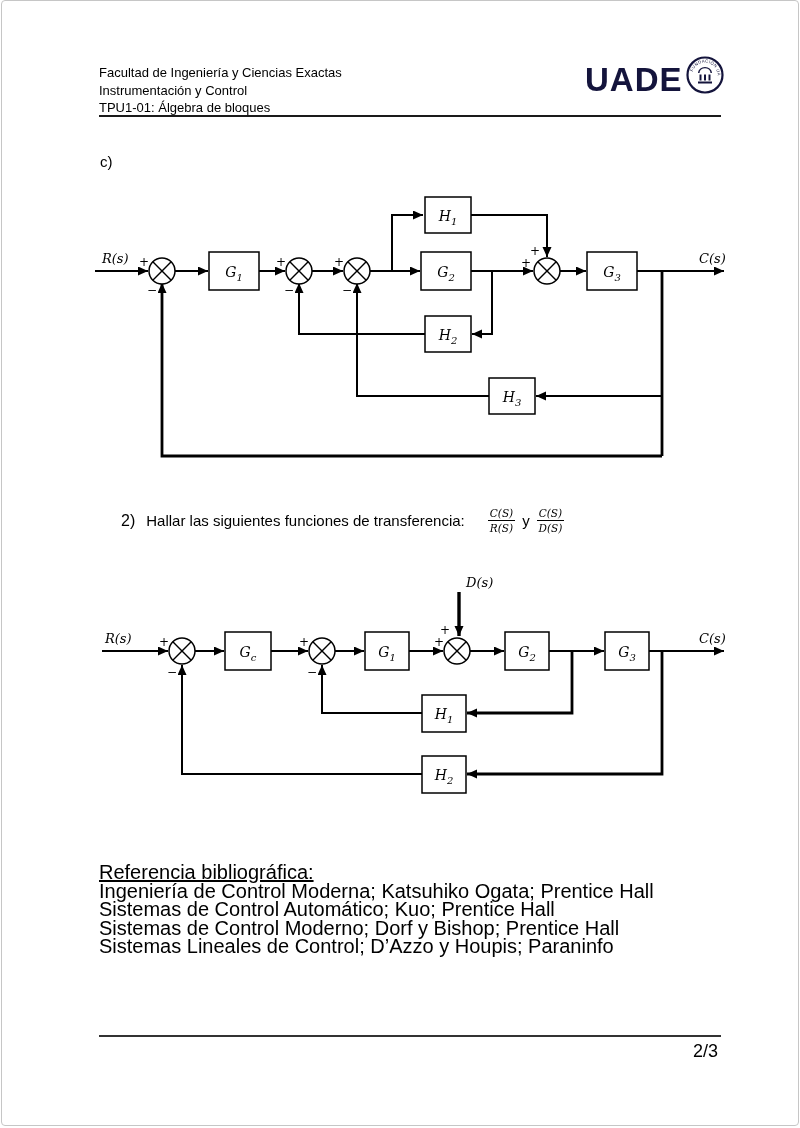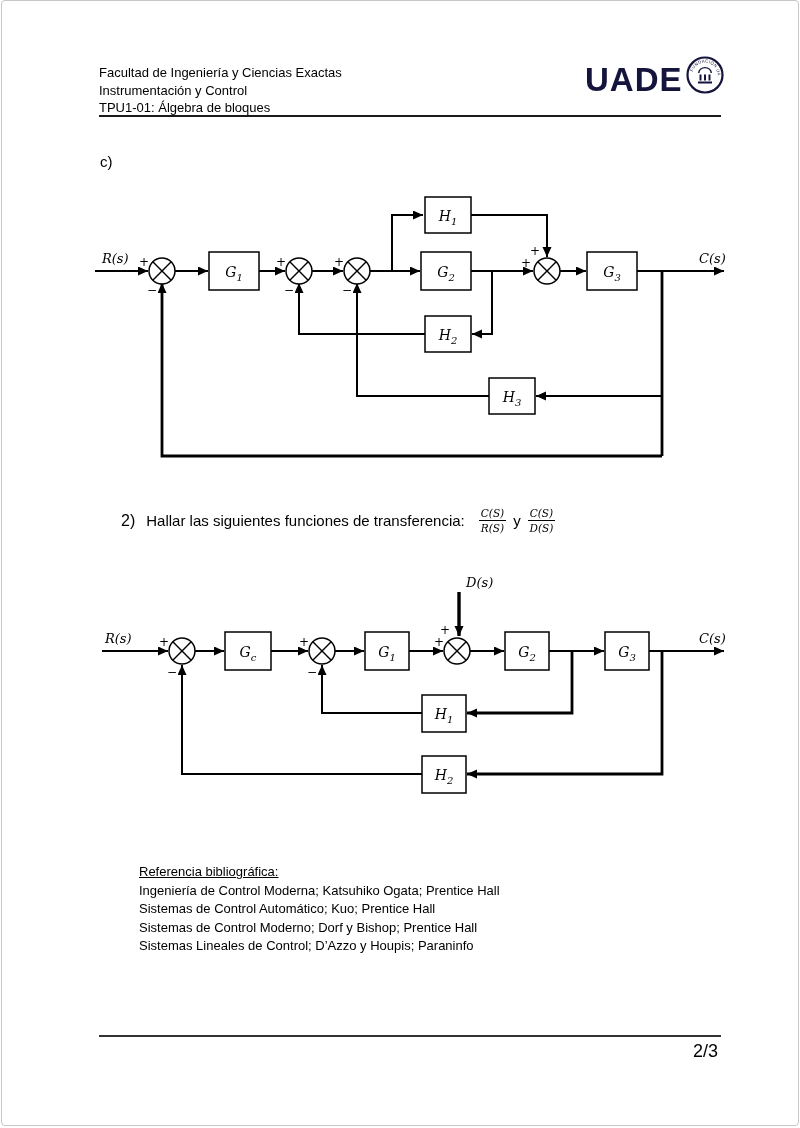--- a/index.html
+++ b/index.html
@@ -18,28 +18,28 @@
   .footer-rule { top:1034px; height:1.5px; background:#333; }
 
   .section-label { position:absolute; left:98px; top:152px; font-size:15px; }
 
   .diagram { position:absolute; left:0; }
   #diagram1 { top:168px; }
   #diagram2 { top:565px; }
 
   .q2 { position:absolute; left:119px; top:506px; display:flex; align-items:center; font-size:15px; }
   .q2-number { font-size:16px; margin-right:11px; }
-  .q2-text { margin-right:9px; }
+  .q2-text { margin-right:18px; }
   .frac { display:inline-flex; flex-direction:column; align-items:center;
           font-family:"DejaVu Serif", serif; font-style:italic; font-size:10.5px; line-height:12px; margin:0 5px; }
   .frac .num { border-bottom:1px solid #000; padding:0 2px 1px; }
   .frac .den { padding-top:1px; }
   .q2-y { margin:0 2px; }
 
-  .refs { position:absolute; left:97px; top:862px; font-size:13px; line-height:18.6px;margin-left:40px; }
+  .refs { position:absolute; left:97px; top:862px; font-size:20px; line-height:18.6px; }
   .refs-title { text-decoration:underline; }
 
   .page-number { position:absolute; right:80px; top:1040px; font-size:18px; }
 
   svg text { font-family:"DejaVu Serif", serif; font-style:italic; fill:#000; }
   svg text.sign { font-style:normal; font-size:12px; }
   svg .lbl { font-size:14px; }
   svg .sub { font-size:10px; }
   svg .io { font-size:13px; }
   .wire { stroke:#000; stroke-width:2; fill:none; }

